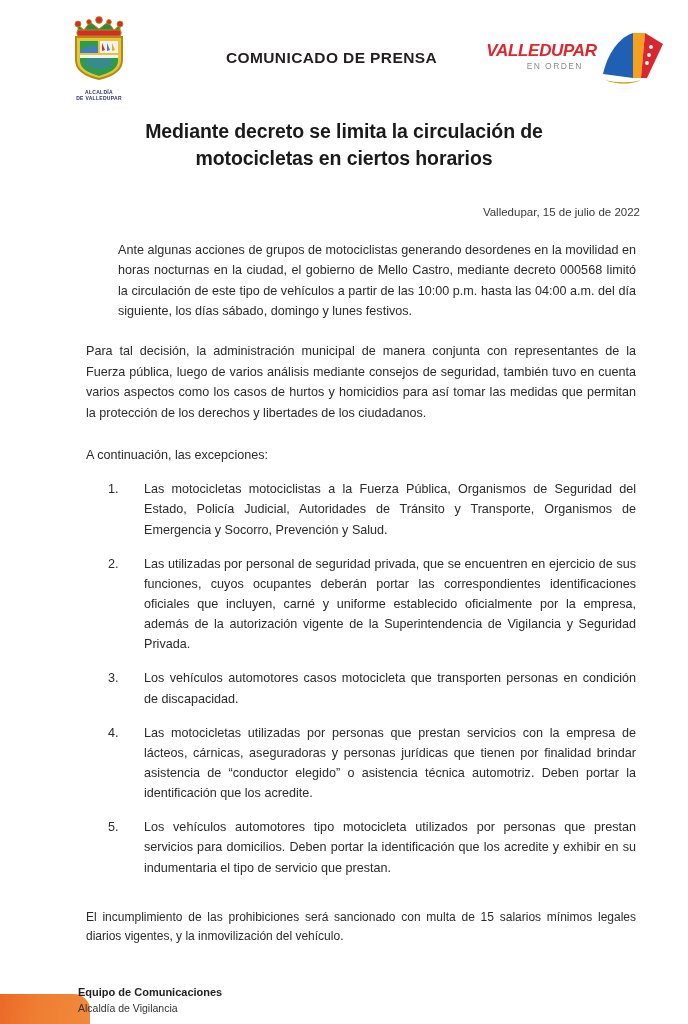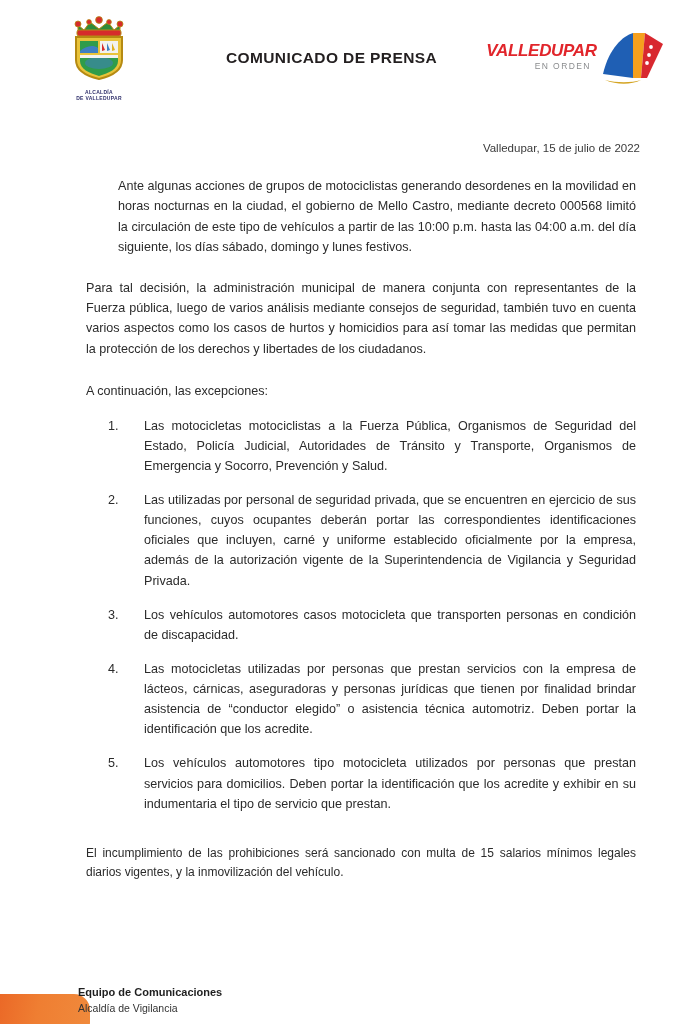--- a/index.html
+++ b/index.html
@@ -95,21 +95,21 @@
     color: #e1252b;
     letter-spacing: -0.3px;
   }
   .logo-sub {
     font-family: "Liberation Sans", sans-serif;
     font-size: 8.5px;
     font-weight: normal;
     color: #8a8c8e;
     letter-spacing: 1.4px;
     margin-top: 3px;
-    margin-right: 6px;
+    margin-right: 14px;
   }
 
   
   .doc-title {
     margin: 10px auto 0 auto;
     width: 470px;
     text-align: center;
     font-family: "Liberation Sans", sans-serif;
     font-size: 19.5px;
     font-weight: bold;
@@ -278,20 +278,21 @@
           <circle cx="52" cy="17" r="1.9" fill="#ffffff"></circle>
           <circle cx="50" cy="25" r="1.9" fill="#ffffff"></circle>
           <circle cx="48" cy="33" r="1.9" fill="#ffffff"></circle>
 
           <path d="M6 50 C18 55 32 55 42 50 C32 53 18 53 6 50 Z" fill="#d4a422"></path>
         </svg>
       </div>
     </div>
   </div>
 
+  <h1 class="doc-title">Mediante decreto se limita la circulación de motocicletas en ciertos horarios</h1>
 
   <div class="doc-date">Valledupar, 15 de julio de 2022</div>
 
   <div class="content">
 
     <p class="para first">Ante algunas acciones de grupos de motociclistas generando desordenes en la movilidad en horas nocturnas en la ciudad, el gobierno de Mello Castro, mediante decreto 000568 limitó la circulación de este tipo de vehículos a partir de las 10:00 p.m. hasta las 04:00 a.m. del día siguiente, los días sábado, domingo y lunes festivos.</p>
     <p class="para">Para tal decisión, la administración municipal de manera conjunta con representantes de la Fuerza pública, luego de varios análisis mediante consejos de seguridad, también tuvo en cuenta varios aspectos como los casos de hurtos y homicidios para así tomar las medidas que permitan la protección de los derechos y libertades de los ciudadanos.</p>
 
     <p class="lead-in">A continuación, las excepciones:</p>
 

